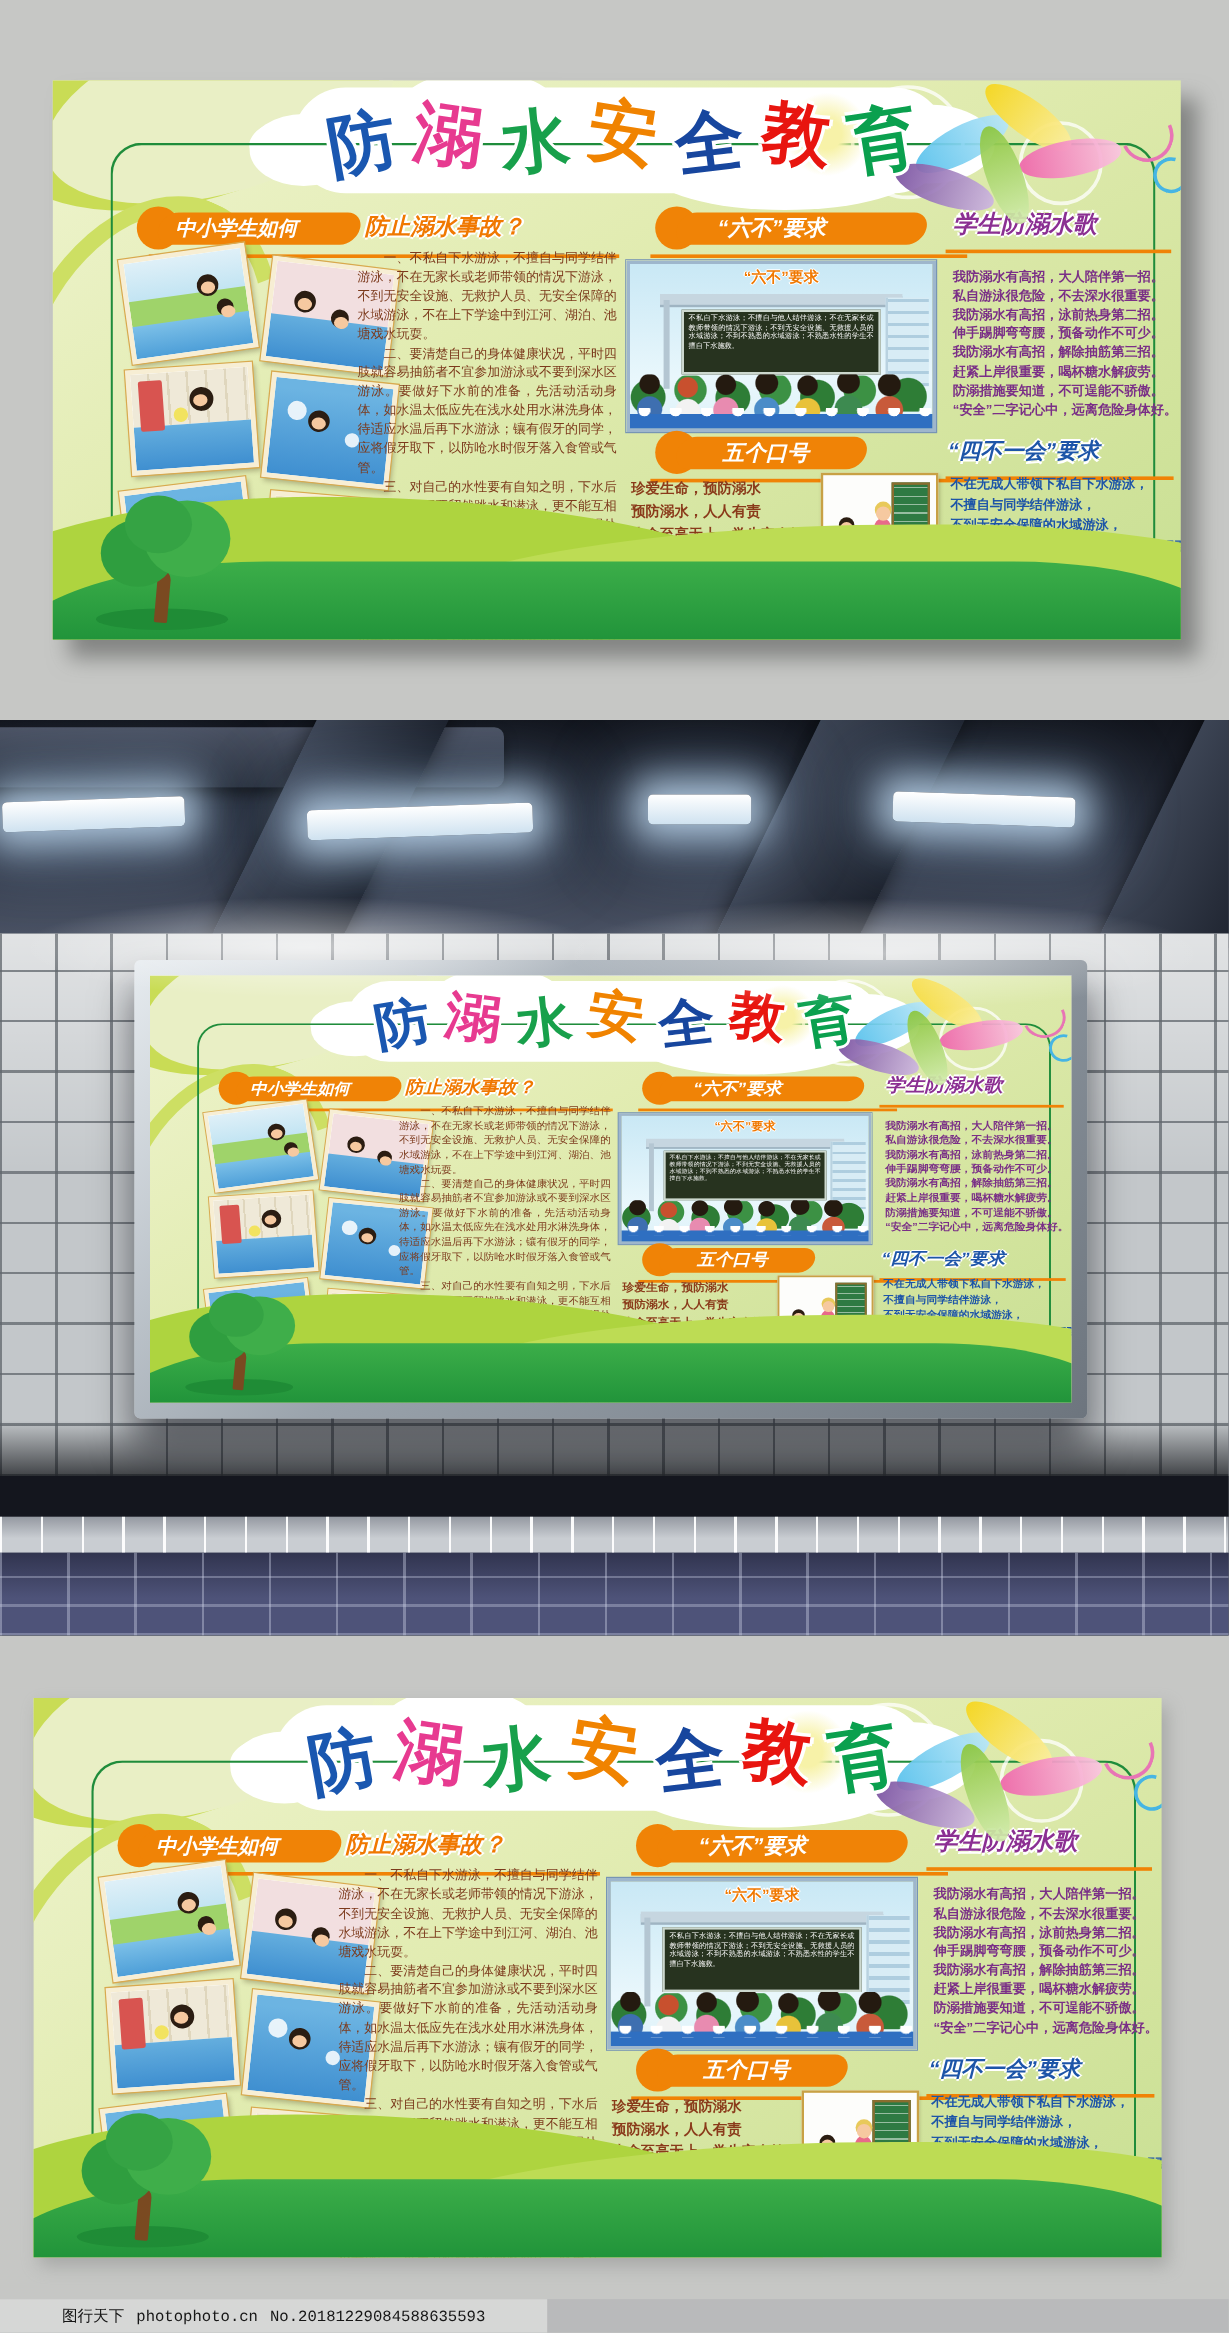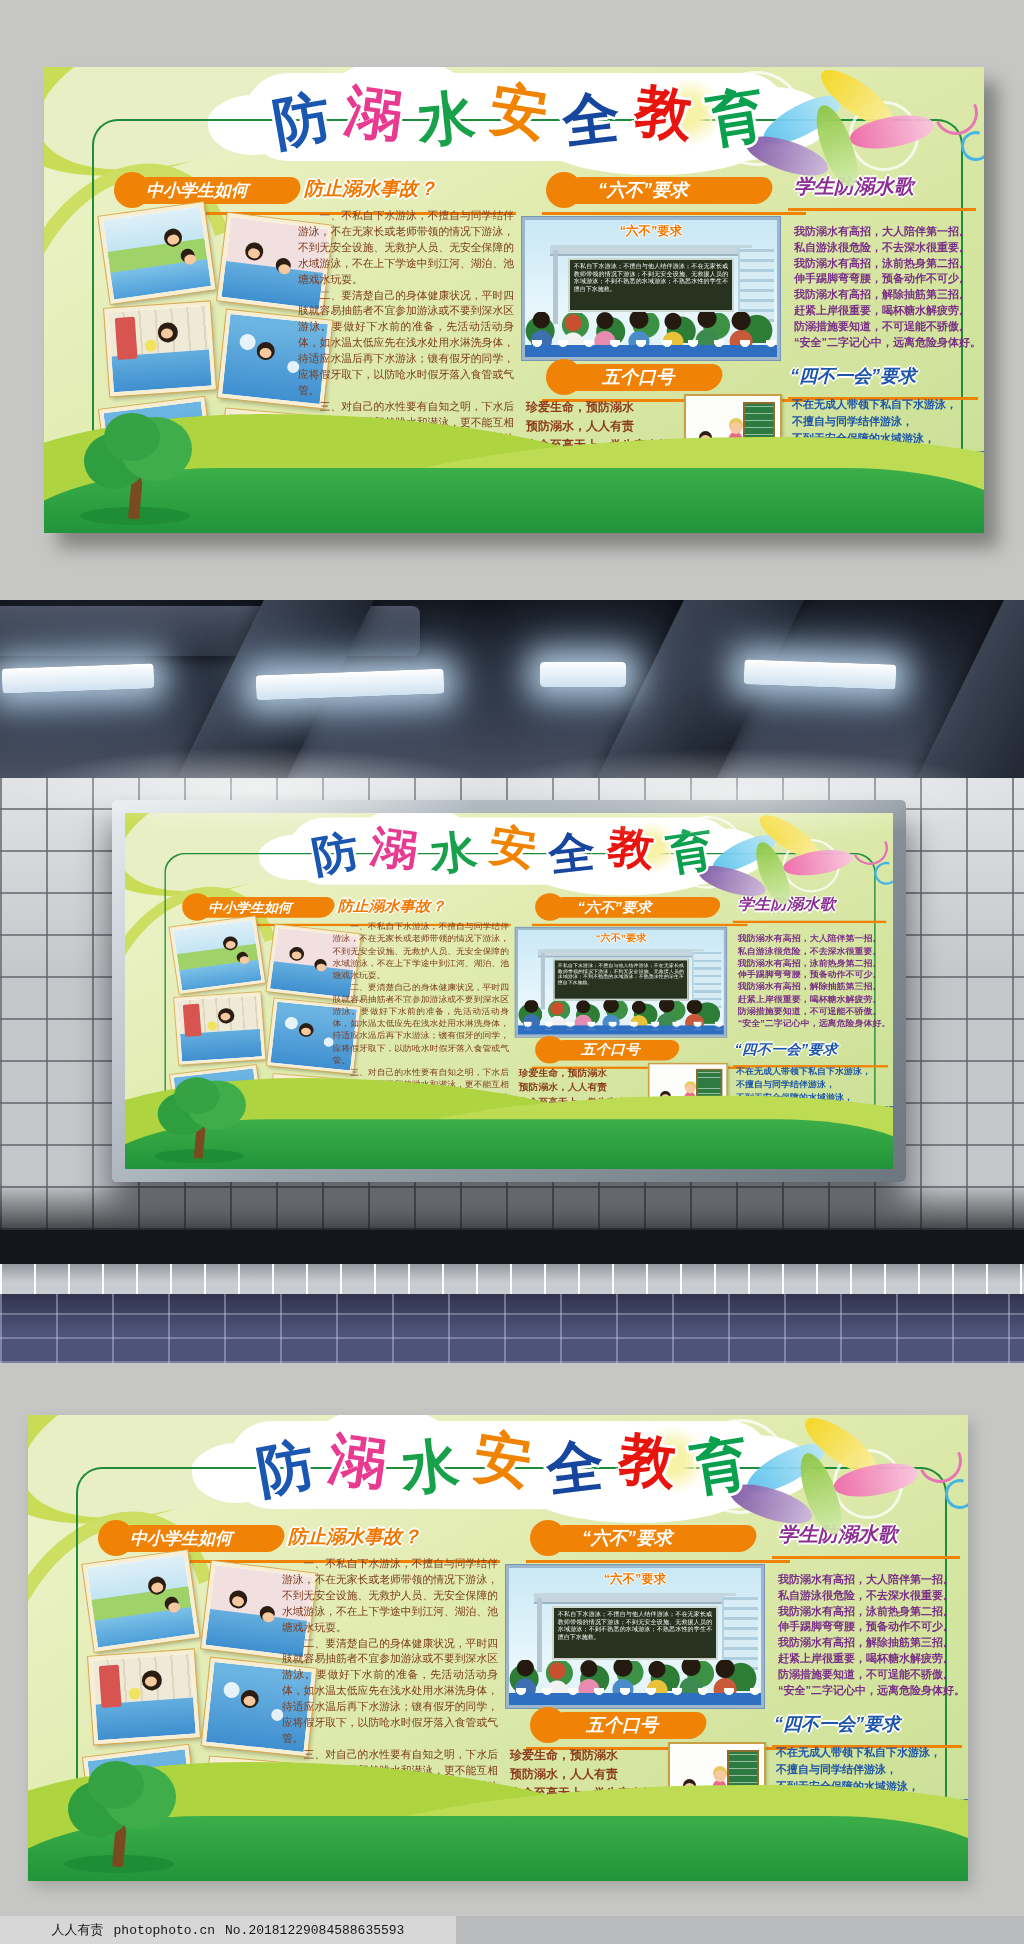--- a/index.html
+++ b/index.html
@@ -744,17 +744,17 @@
       <div class="trunk"></div>
       <div class="c-1"></div>
       <div class="c-2"></div>
       <div class="c-3"></div>
     </div>
   </div>
 </div>
 
 <div class="abs wm">
   <div class="wm-strip">
-    <span>人人有责</span>
+    <span>图行天下</span>
     <span class="wm-latin">photophoto.cn</span>
     <span class="wm-latin">No.20181229084588635593</span>
   </div>
 </div>
 
 </body></html>

